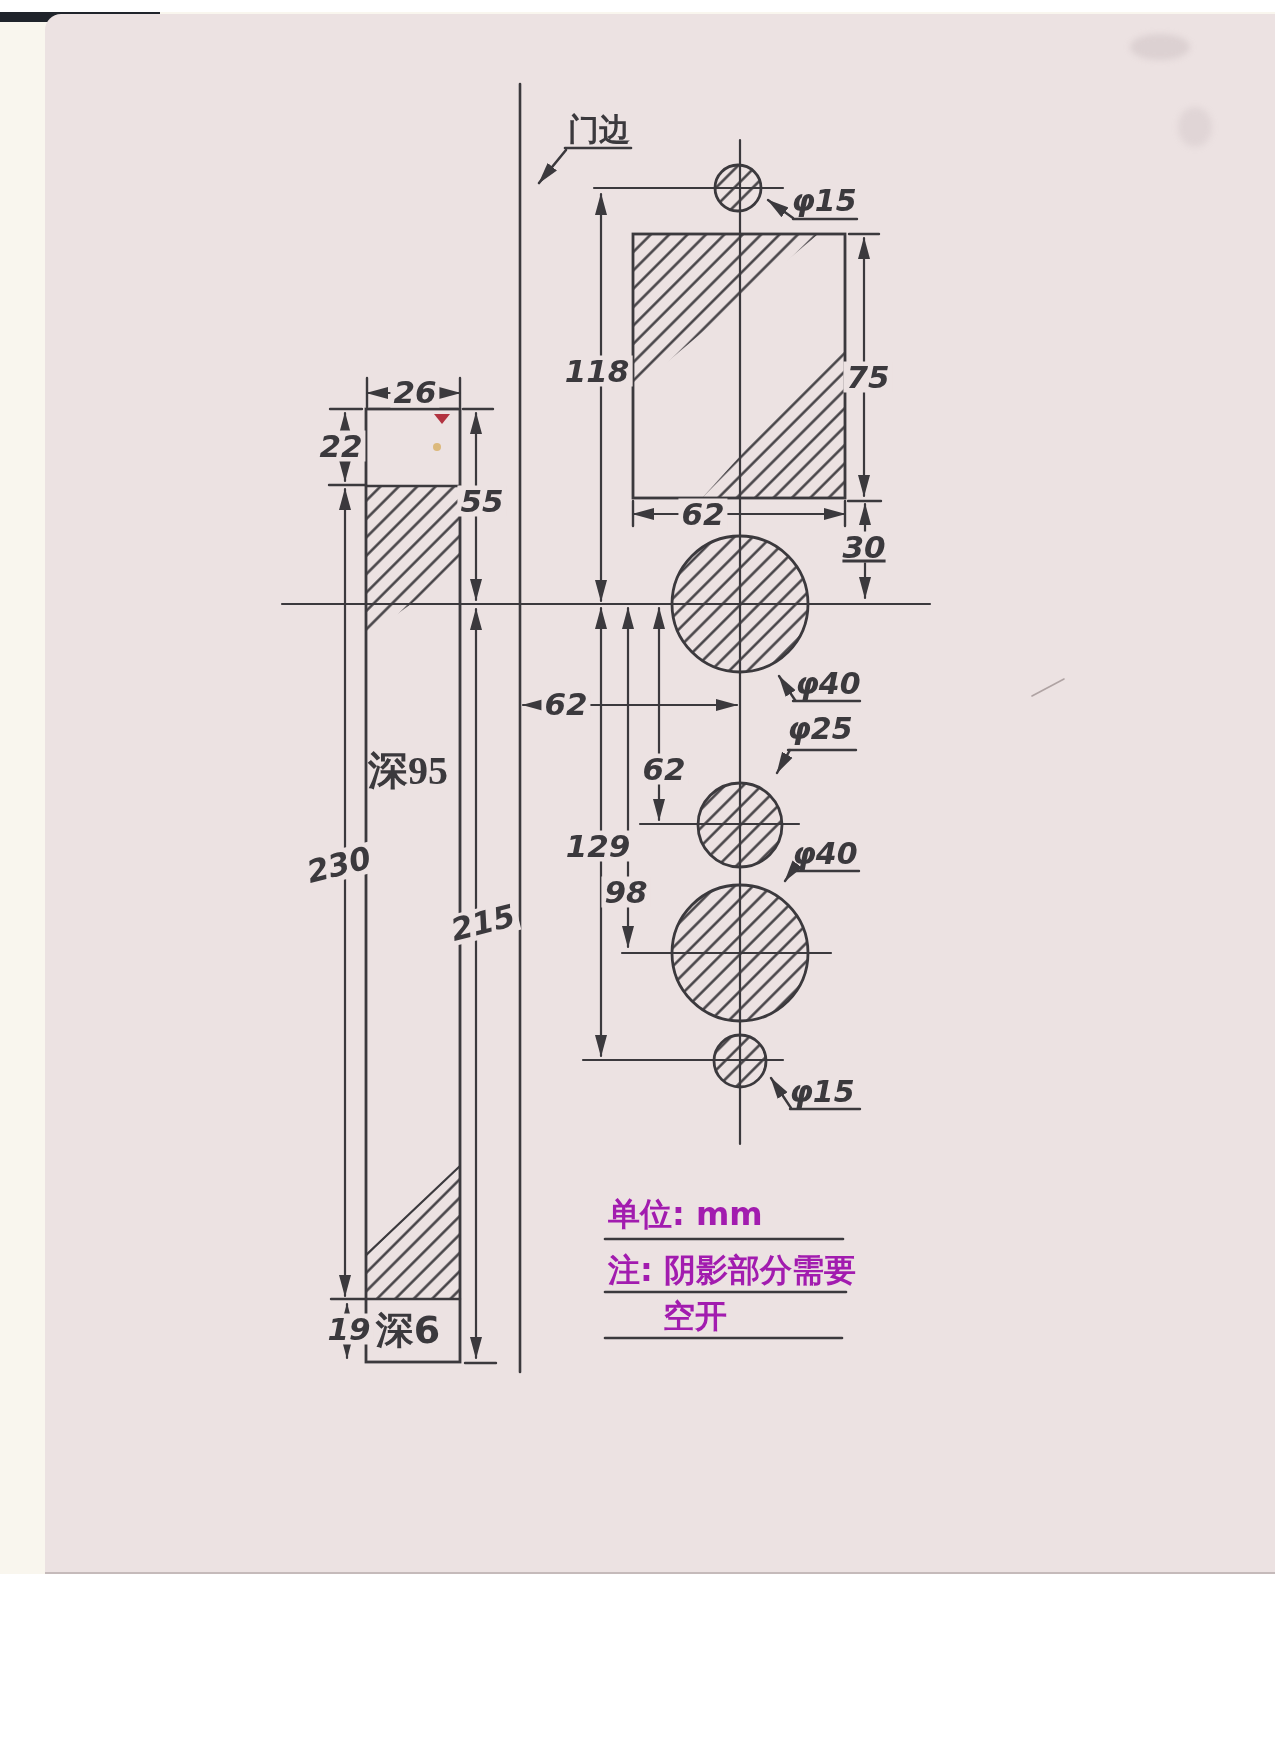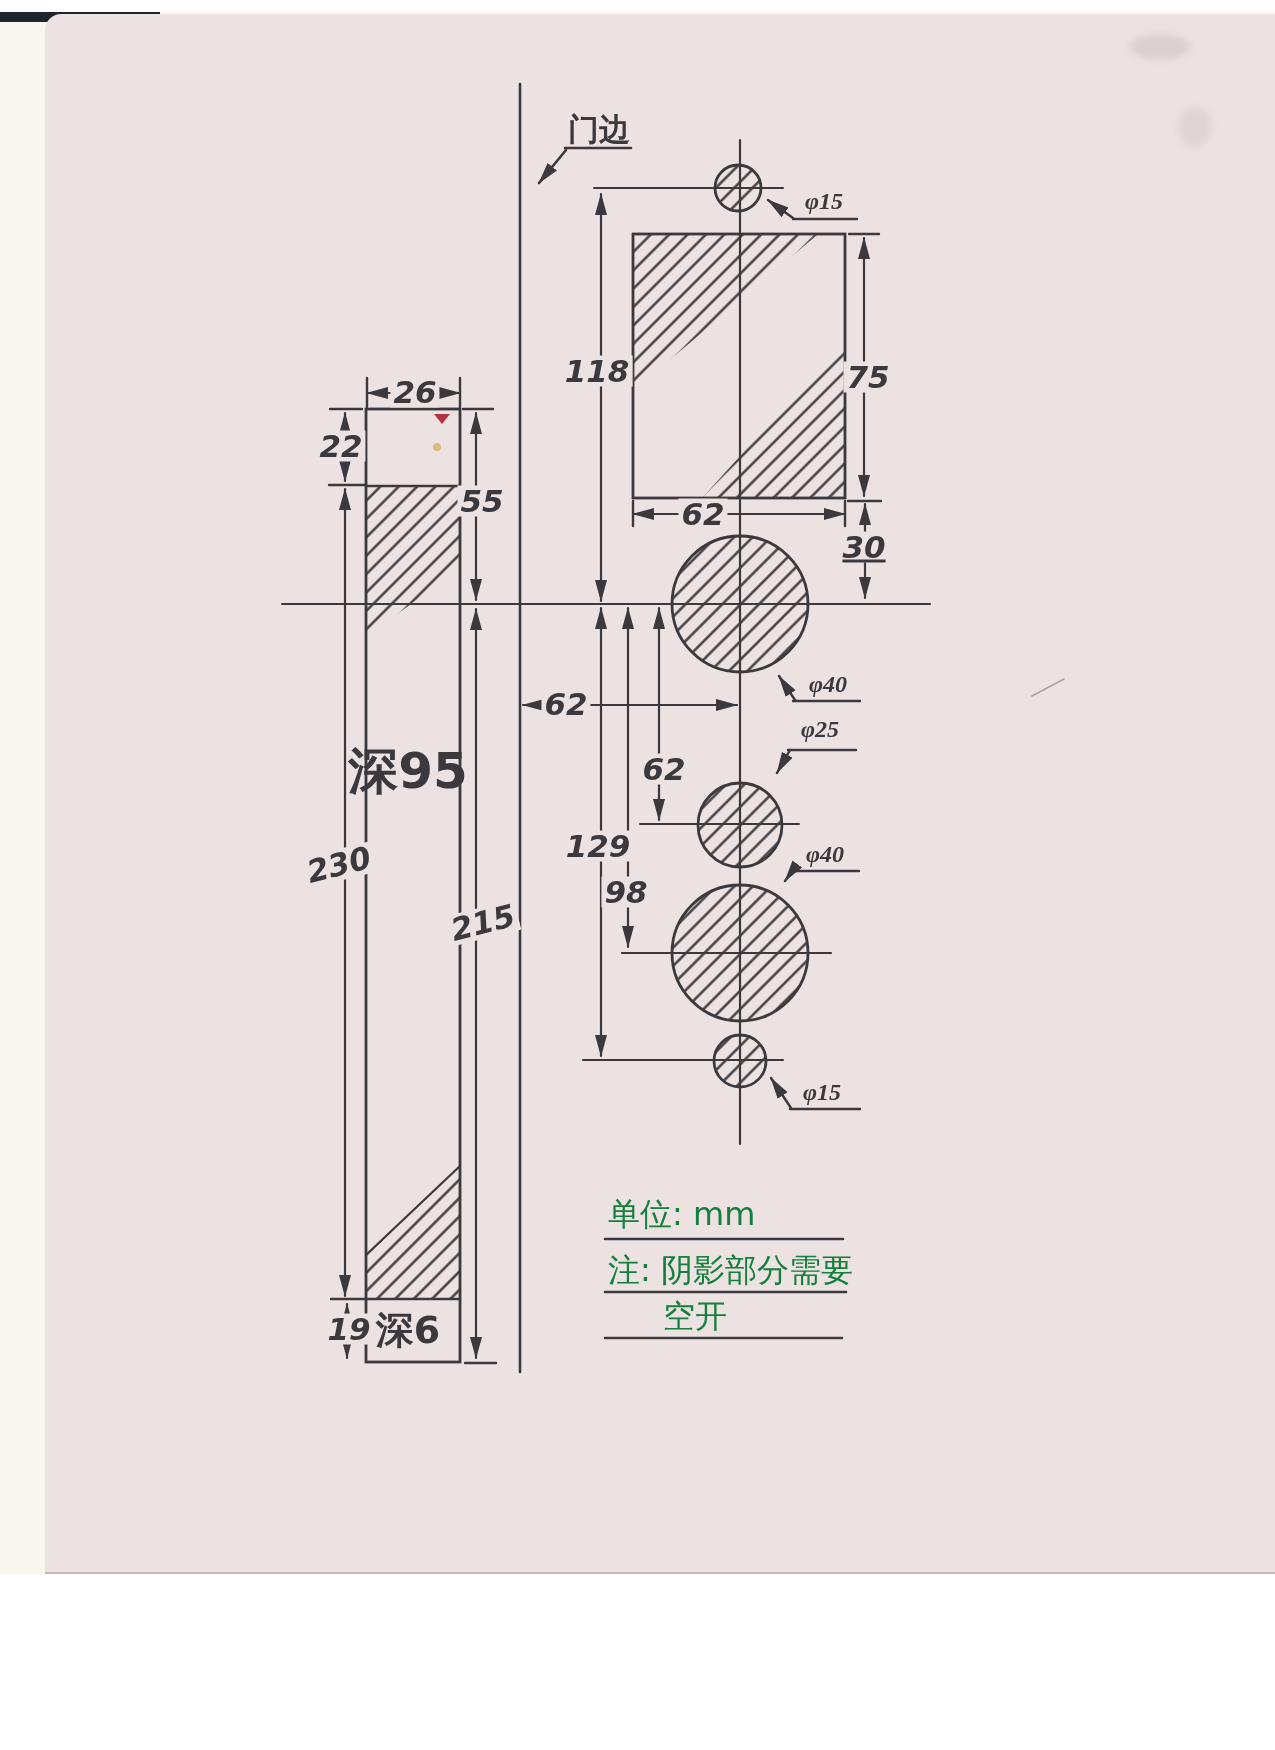--- a/index.html
+++ b/index.html
@@ -6,26 +6,26 @@
   body{width:1275px;height:1750px;font-family:"DejaVu Sans","Liberation Sans",sans-serif;}
   .stage{position:relative;width:1275px;height:1562px;background:#f9f6ee;overflow:hidden;margin-top:12px;}
   .dark-corner{position:absolute;left:0;top:0;width:160px;height:10px;background:#20242b;}
   .paper{position:absolute;left:45px;top:2px;right:0;bottom:0;background:#ece2e2;border-top-left-radius:16px;}
   .scan-edge{position:absolute;left:45px;right:0;bottom:0;height:2px;background:rgba(150,138,138,.45);}
   .smudge{position:absolute;border-radius:50%;filter:blur(3px);}
   svg{position:absolute;left:0;top:0;}
   .lbl{position:absolute;color:#3b393d;font-style:italic;font-weight:600;white-space:nowrap;line-height:1;transform:translate(-50%,-50%);}
   .dim{font-size:31px;background:#ece2e2;padding:0 3px;}
   .rot{transform:translate(-50%,-50%) rotate(-14deg);}
-  .phi{font-size:24px;background:transparent;padding:0 2px;font-family:Liberation Serif, serif;}
+  .phi{font-size:30px;background:transparent;padding:0 2px;}
   .cjk{font-style:normal;font-weight:600;background:transparent;}
   .door{font-size:31px;}
-  .depth-main{font-size:50px;}
+  .depth-main{font-size:40px;font-family:Liberation Serif, serif;}
   .depth-bot{font-size:38px;}
-  .note{position:absolute;color:#15803d;font-weight:400;font-size:32px;white-space:nowrap;line-height:1;transform:translateY(-50%);}
+  .note{position:absolute;color:#a21caf;font-weight:700;font-size:32px;white-space:nowrap;line-height:1;transform:translateY(-50%);}
 </style>
 </head>
 <body>
 
 <div class="stage">
   <div class="dark-corner"></div>
   <div class="paper"></div>
   <div class="smudge" style="left:1130px;top:22px;width:60px;height:26px;background:rgba(178,166,168,.28);"></div>
   <div class="smudge" style="left:1178px;top:95px;width:34px;height:40px;background:rgba(178,166,168,.20);"></div>
   <div class="scan-edge"></div>

